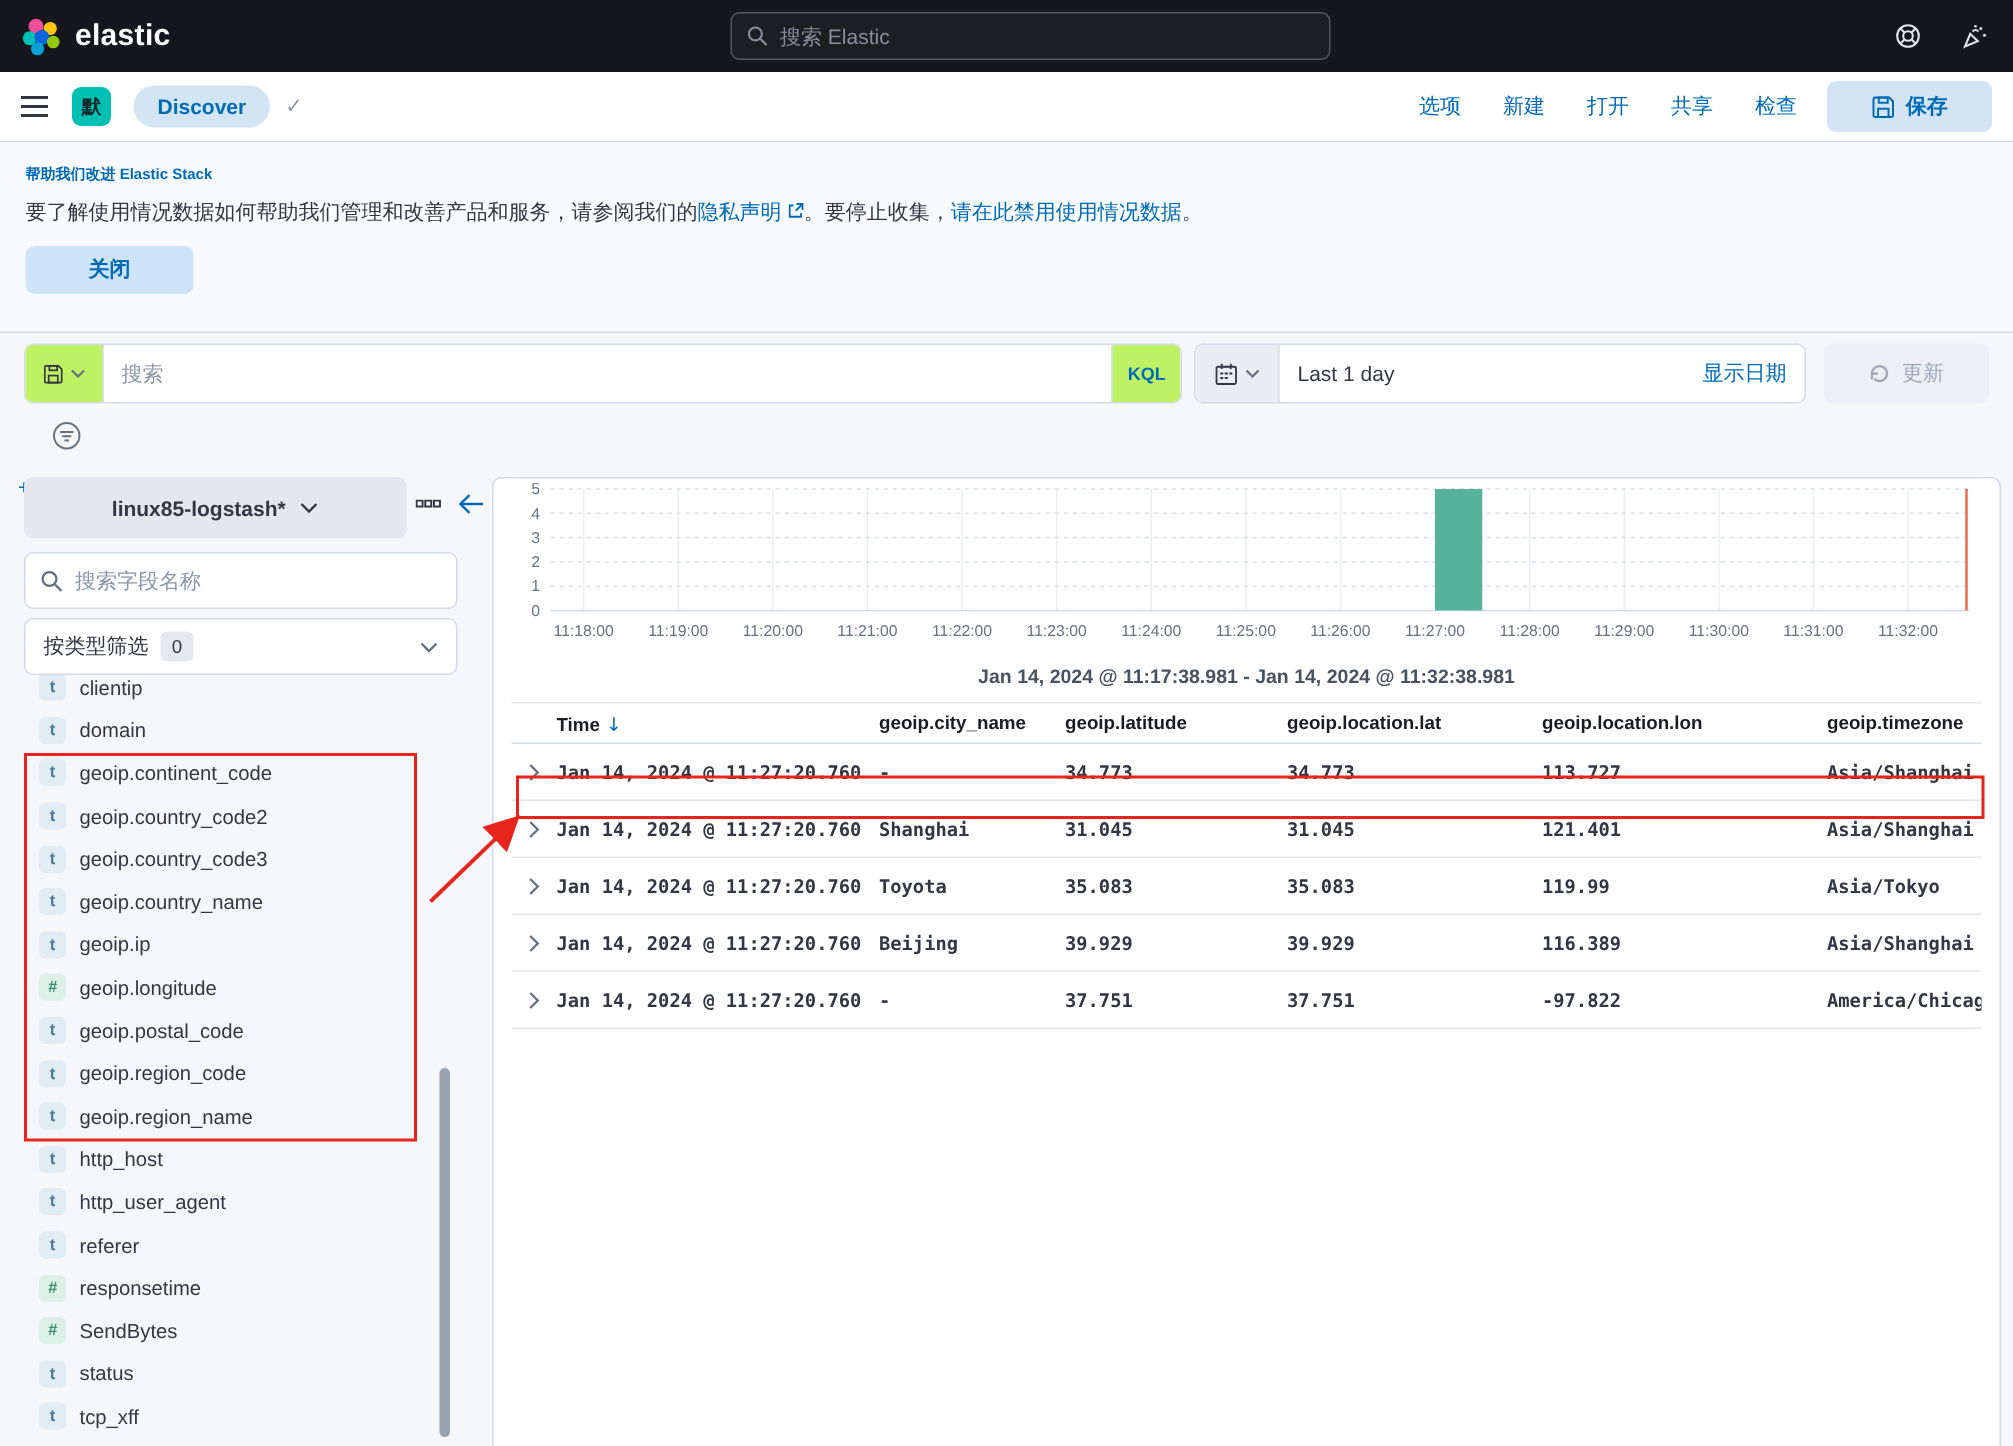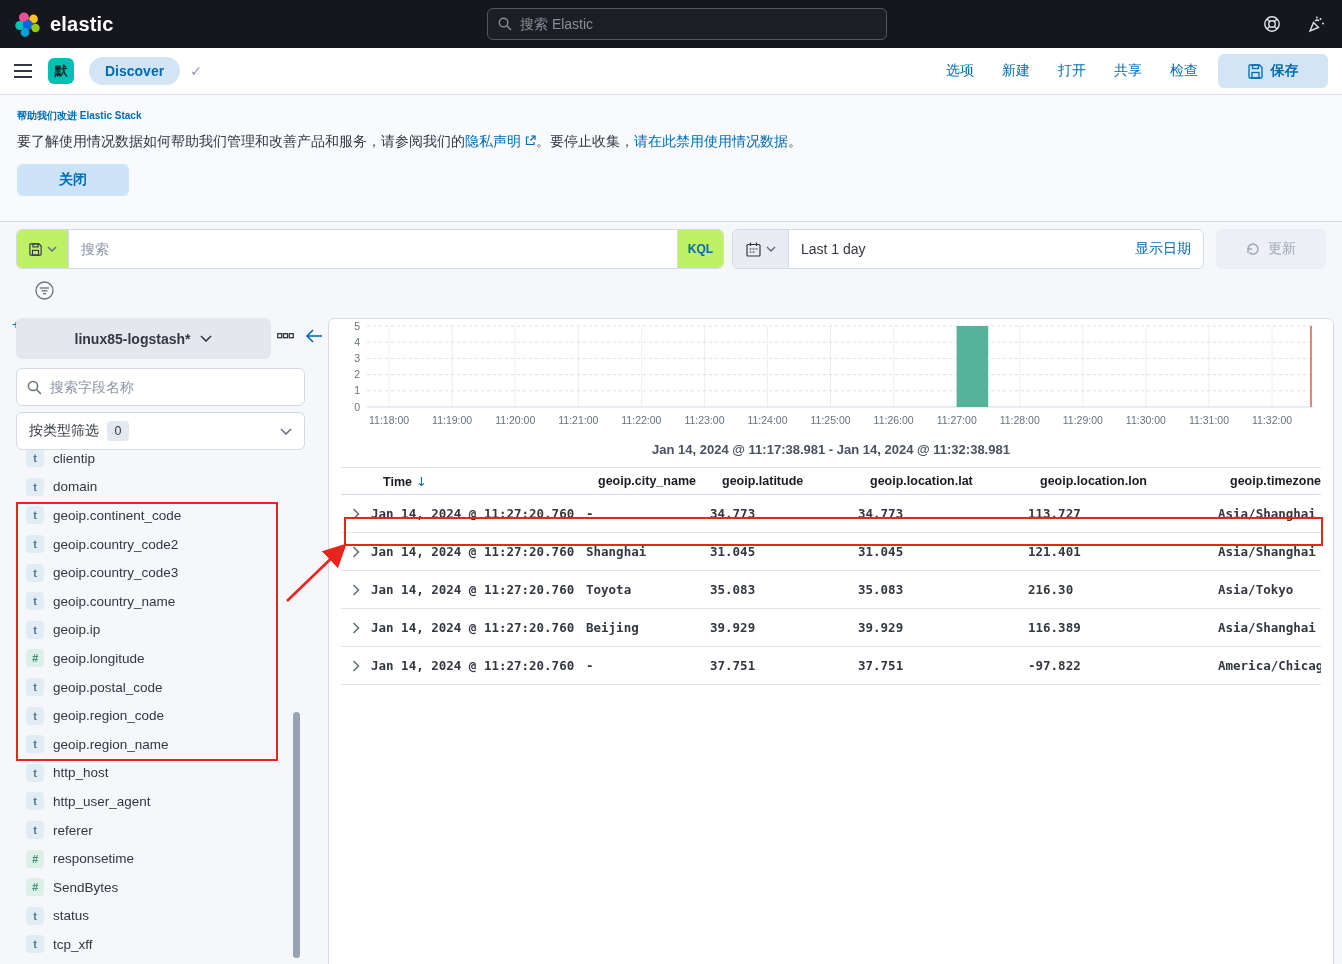--- a/index.html
+++ b/index.html
@@ -54,21 +54,21 @@
                display:flex; gap:8px; }
   .qsearch { flex:1; height:40px; background:#fff; border:1px solid #d3dae6;
              border-radius:6px; display:flex; align-items:stretch; overflow:hidden; }
   .qseg { background:#bef264; display:flex; align-items:center; justify-content:center; gap:5px; }
   .qseg.left { width:52px; border-right:1px solid #d3dae6; }
   .qseg.right { width:46px; border-left:1px solid #d3dae6; color:#006bb4;
                 font-size:12px; font-weight:700; }
   .qsearch input { flex:1; border:none; outline:none; padding:0 12px; font-size:14px;
                    font-family:inherit; color:#343741; background:transparent; }
   .qsearch input::placeholder { color:#8b95a5; }
-  .datepicker { width:472px; height:40px; background:#fff; border:1px solid #d3dae6;
+  .datepicker { width:408px; height:40px; background:#fff; border:1px solid #d3dae6;
                 border-radius:6px; display:flex; align-items:stretch; overflow:hidden; }
   .date-seg { width:56px; background:#e9edf3; border-right:1px solid #d3dae6;
               display:flex; align-items:center; justify-content:center; gap:5px; }
   .date-text { flex:1; display:flex; align-items:center; padding:0 12px; font-size:14px; }
   .show-dates { display:flex; align-items:center; padding:0 12px; color:#006bb4;
                 font-size:14px; cursor:pointer; }
   .refresh-btn { width:110px; height:40px; margin-left:4px; border:none; border-radius:6px;
                  background:#eceff5; color:#9fa8b8; font-size:14px; display:flex; gap:8px;
                  align-items:center; justify-content:center; font-family:inherit; }
 
@@ -119,21 +119,21 @@
   .chart-wrap { margin:2px 12px 0 12px; }
   .chart-footer { text-align:center; font-size:13px; font-weight:600; color:#4a5160;
                   margin-top:3px; margin-bottom:6px; }
 
   
   .dtable { margin:10px 0 0 12px; width:980px; font-size:12.5px; }
   .trow { display:grid; grid-template-columns:30px 215px 124px 148px 170px 190px 103px;
           align-items:center; }
   .thead { height:28px; border-top:1px solid #e2e5ea; border-bottom:1px solid #d3dae6;
            font-weight:700; color:#1a1c21; }
-  .thead .cell { font-family:"Liberation Sans",sans-serif;margin-left:12px; }
+  .thead .cell { font-family:"Liberation Sans",sans-serif; }
   .sort-arrow { color:#006bb4; font-family:"DejaVu Sans",sans-serif; font-weight:400; margin-left:4px; }
   .drow { height:38px; border-bottom:1px solid #e2e5ea;font-weight:bold; }
   .cell { overflow:hidden; white-space:nowrap; padding-right:8px; }
   .mono { font-family:"DejaVu Sans Mono", monospace; color:#343741; }
   .expand { display:flex; align-items:center; justify-content:center; cursor:pointer; }
 
   
   .anno { position:absolute; border:2px solid var(--anno,#e8251d); pointer-events:none; z-index:50; }
   .anno-arrow { position:absolute; pointer-events:none; z-index:50; }
 
@@ -495,21 +495,21 @@
       <div class="trow drow">
         <div class="expand">
           <svg width="8" height="12" viewBox="0 0 8 12" fill="none" stroke="#69707d" stroke-width="1.6">
             <path d="M1.5 1 L6.5 6 L1.5 11"></path>
           </svg>
         </div>
         <div class="cell mono">Jan 14, 2024 @ 11:27:20.760</div>
         <div class="cell mono">Toyota</div>
         <div class="cell mono">35.083</div>
         <div class="cell mono">35.083</div>
-        <div class="cell mono">216.30</div>
+        <div class="cell mono">119.99</div>
         <div class="cell mono">Asia/Tokyo</div>
       </div>
       <div class="trow drow">
         <div class="expand">
           <svg width="8" height="12" viewBox="0 0 8 12" fill="none" stroke="#69707d" stroke-width="1.6">
             <path d="M1.5 1 L6.5 6 L1.5 11"></path>
           </svg>
         </div>
         <div class="cell mono">Jan 14, 2024 @ 11:27:20.760</div>
         <div class="cell mono">Beijing</div>

